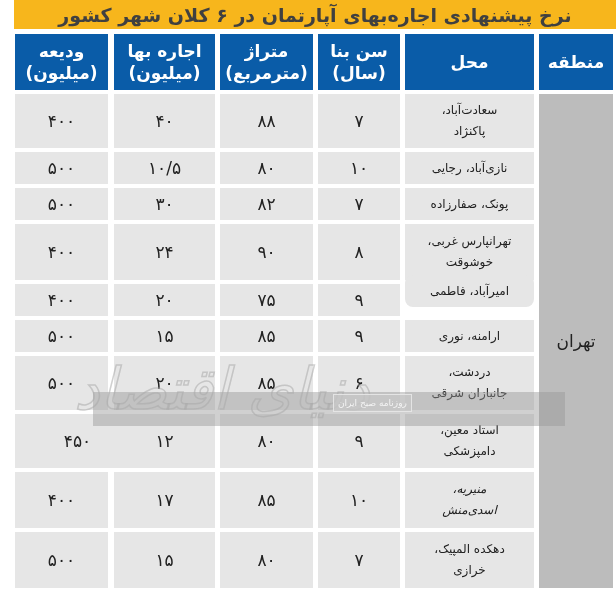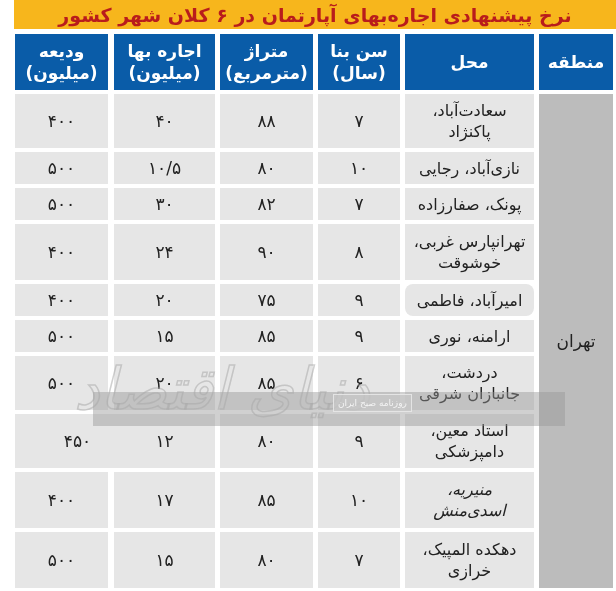--- a/index.html
+++ b/index.html
@@ -7,37 +7,37 @@
       width: 616px; height: 591px; position: relative; overflow: hidden;
       font-family: "DejaVu Sans", sans-serif;
     }
     .title-bar {
       position: absolute; left: 14px; top: 0; width: 602px; height: 29px;
       background: #f7b61c;
       display: flex; align-items: center; justify-content: center;
       direction: rtl;
     }
     .title-bar span {
-      font-size: 19px; font-weight: bold; color: #b91c1c; white-space: nowrap;
+      font-size: 19px; font-weight: bold; color: #404040; white-space: nowrap;
     }
     .hdr {
       position: absolute; top: 34px; height: 56px;
       background: #0a5ca8; color: #ffffff;
       display: flex; flex-direction: column; align-items: center; justify-content: center;
       direction: rtl; text-align: center; line-height: 22px;
     }
     .hdr span { font-size: 17px; font-weight: bold; white-space: nowrap; }
     .cell {
       position: absolute; background: #e6e6e6;
       display: flex; align-items: center; justify-content: center;
       direction: rtl; text-align: center;
       color: #222222;
     }
     .cell.num { font-size: 17px; font-family: "DejaVu Sans", sans-serif; }
-    .cell.loc { font-size: 16px; line-height: 21px; white-space: pre-line; }
+    .cell.loc { font-size: 12px; line-height: 21px; white-space: pre-line; }
     .region-cell {
       position: absolute; left: 539px; top: 94px; width: 74px; height: 494px;
       background: #bcbcbc;
       display: flex; align-items: center; justify-content: center;
       direction: rtl; font-size: 17px; color: #222222;
     }
     .watermark {
       position: absolute; left: 93px; top: 392px; width: 472px; height: 34px;
       background: rgba(150,150,150,0.45);
       pointer-events: none;
@@ -114,21 +114,21 @@
     </div>
     <div>
       <div class="cell loc" style="left: 405px; width: 129px; top: 224px; height: 56px;">تهرانپارس غربی،
 خوشوقت</div>
       <div class="cell num" style="left: 318px; width: 82px; top: 224px; height: 56px;">۸</div>
       <div class="cell num" style="left: 220px; width: 93px; top: 224px; height: 56px;">۹۰</div>
       <div class="cell num" style="left: 114px; width: 101px; top: 224px; height: 56px;">۲۴</div>
       <div class="cell num" style="left: 15px; width: 93px; top: 224px; height: 56px;">۴۰۰</div>
     </div>
     <div>
-      <div class="cell loc" style="left: 405px; width: 129px; top: 284px; height: 32px; border-radius: 8px;">امیرآباد، فاطمی</div>
+      <div class="cell loc" style="left: 405px; width: 129px; top: 275px; height: 32px; border-radius: 8px;">امیرآباد، فاطمی</div>
       <div class="cell num" style="left: 318px; width: 82px; top: 284px; height: 32px;">۹</div>
       <div class="cell num" style="left: 220px; width: 93px; top: 284px; height: 32px;">۷۵</div>
       <div class="cell num" style="left: 114px; width: 101px; top: 284px; height: 32px;">۲۰</div>
       <div class="cell num" style="left: 15px; width: 93px; top: 284px; height: 32px;">۴۰۰</div>
     </div>
     <div>
       <div class="cell loc" style="left: 405px; width: 129px; top: 320px; height: 32px;">ارامنه، نوری</div>
       <div class="cell num" style="left: 318px; width: 82px; top: 320px; height: 32px;">۹</div>
       <div class="cell num" style="left: 220px; width: 93px; top: 320px; height: 32px;">۸۵</div>
       <div class="cell num" style="left: 114px; width: 101px; top: 320px; height: 32px;">۱۵</div>

